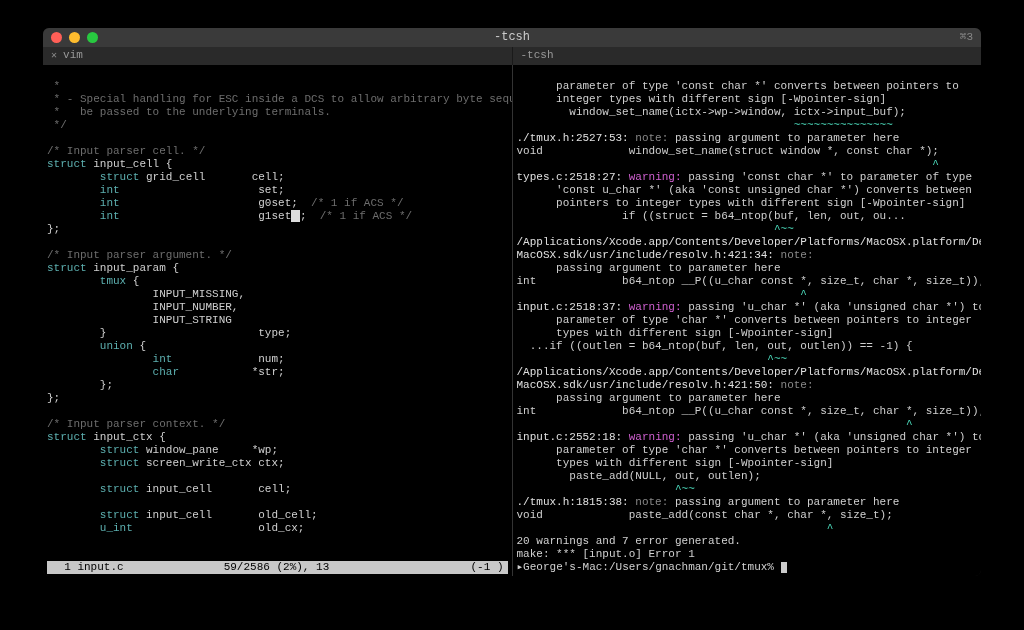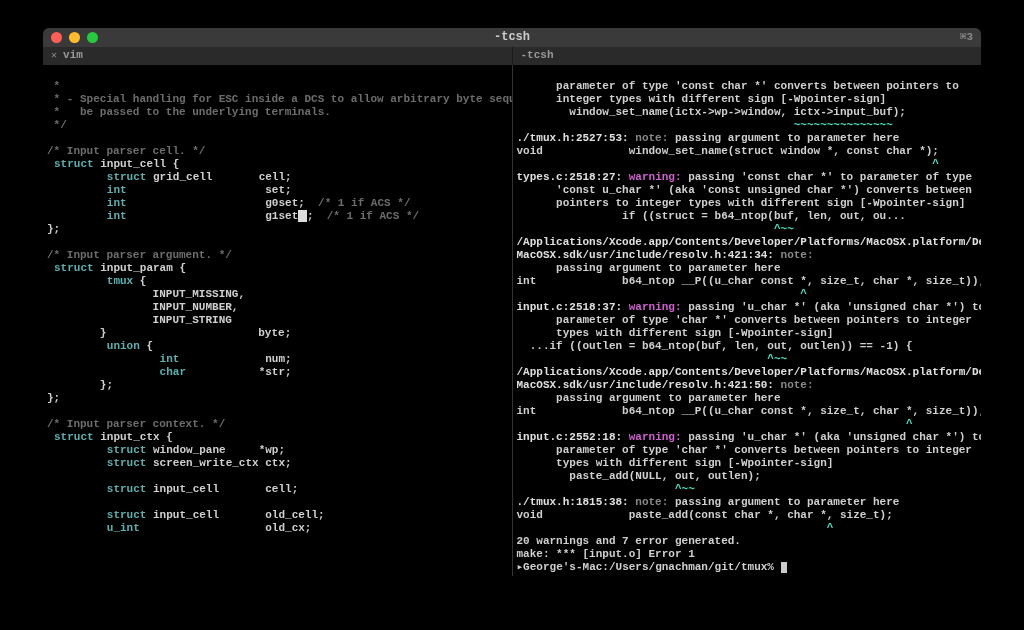--- a/index.html
+++ b/index.html
@@ -18,21 +18,20 @@
 .window {
   margin-top: 28px;
   width: 938px;
   height: 548px;
   background: #151515;
   border-radius: 6px;
   display: flex;
   flex-direction: column;
   overflow: hidden;
   box-shadow: 0 10px 40px rgba(0,0,0,0.5);
-  font-weight: bold;
 }
 .titlebar {
   height: 22px;
   background: #3a3a3a;
   display: flex;
   align-items: center;
   padding: 0 8px;
   position: relative;
 }
 .traffic { display: flex; gap: 7px; align-items: center; }
@@ -94,21 +93,21 @@
   background: #c8c8c8;
   color: #000;
   padding: 0 4px;
   font-size: 11px;
   display: flex;
 }
 .statusbar .sb-right { margin-left: auto; }
 
 
 .c-comment { color: #6d6d6d; }
-.c-type { color: #5db0b0; margin-left: 7px; }
+.c-type { color: #5db0b0; }
 .c-caret { color: #4de0c0; }
 .c-note { color: #888; }
 .c-warn { color: #d060d0; text-align: center; }
 .c-path { color: #e0e0e0; }
 .cursor-box {
   background: #ddd;
   color: #000;
   padding: 0 1px;
 }
 .block-cursor {
@@ -159,37 +158,42 @@
 <span><span class="c-type">        int</span><span>                     g0set;  </span><span class="c-comment">/* 1 if ACS */</span></span>
 <span><span class="c-type">        int</span><span>                     g1set</span><span class="cursor-box"> </span><span>;</span><span>  </span><span class="c-comment">/* 1 if ACS */</span></span>
 <span>};</span>
 <span></span>
 <span class="c-comment">/* Input parser argument. */</span>
 <span><span class="c-type">struct</span><span> input_param {</span></span>
 <span><span class="c-type">        tmux</span><span> {</span></span>
 <span>                INPUT_MISSING,</span>
 <span>                INPUT_NUMBER,</span>
 <span>                INPUT_STRING</span>
-<span>        }                       byte;</span>
+<span>        }                       type;</span>
 <span><span class="c-type">        union</span><span> {</span></span>
 <span><span class="c-type">                int</span><span>             num;</span></span>
 <span><span class="c-type">                char</span><span>           *str;</span></span>
 <span>        };</span>
 <span>};</span>
 <span></span>
 <span class="c-comment">/* Input parser context. */</span>
 <span><span class="c-type">struct</span><span> input_ctx {</span></span>
 <span><span class="c-type">        struct</span><span> window_pane     *wp;</span></span>
 <span><span class="c-type">        struct</span><span> screen_write_ctx ctx;</span></span>
 <span></span>
 <span><span class="c-type">        struct</span><span> input_cell       cell;</span></span>
 <span></span>
 <span><span class="c-type">        struct</span><span> input_cell       old_cell;</span></span>
 <span><span class="c-type">        u_int</span><span>                   old_cx;</span></span>
 </div>
+      <div class="statusbar">
+        <span>  1 input.c</span>
+        <span style="margin-left:100px">59/2586 (2%), 13</span>
+        <span class="sb-right">(-1 )</span>
+      </div>
     </div>
 
     <div class="pane">
 <span>      parameter of type 'const char *' converts between pointers to</span>
 <span>      integer types with different sign [-Wpointer-sign]</span>
 <span>        window_set_name(ictx-&gt;wp-&gt;window, ictx-&gt;input_buf);</span>
 <span class="c-caret">                                          ~~~~~~~~~~~~~~~</span>
 <span><span class="c-path">./tmux.h:2527:53:</span><span class="c-note"> note:</span><span> passing argument to parameter here</span></span>
 <span>void             window_set_name(struct window *, const char *);</span>
 <span class="c-caret">                                                               ^</span>

